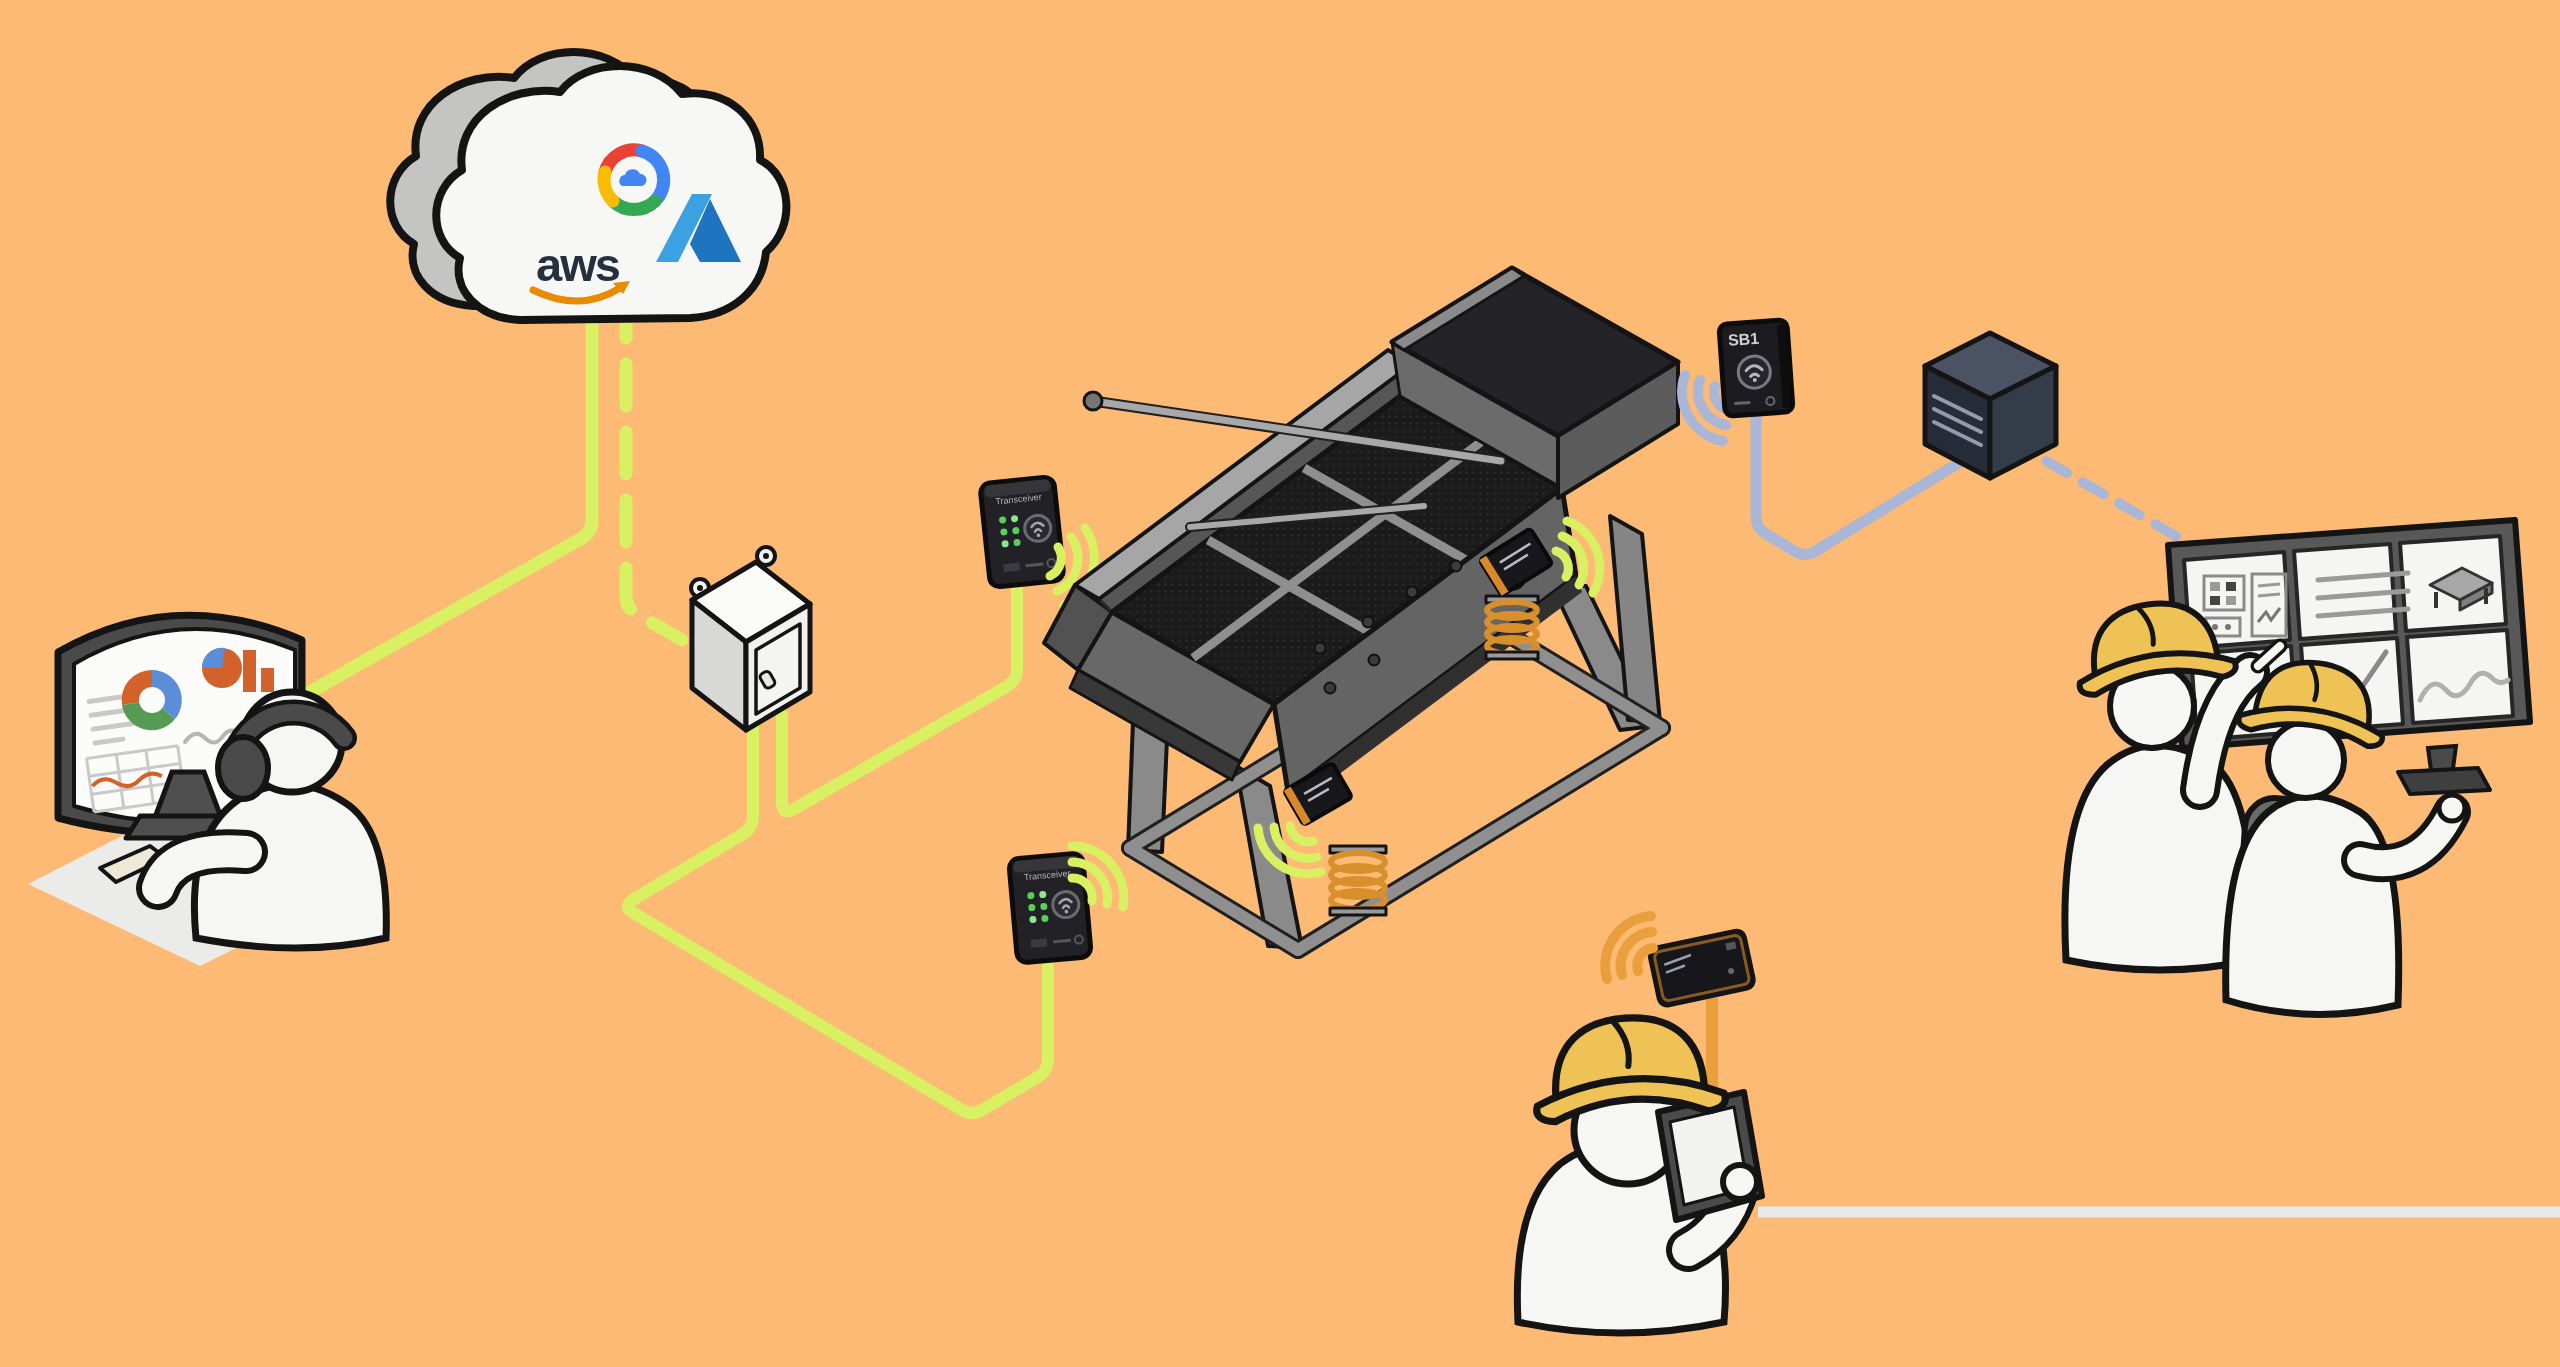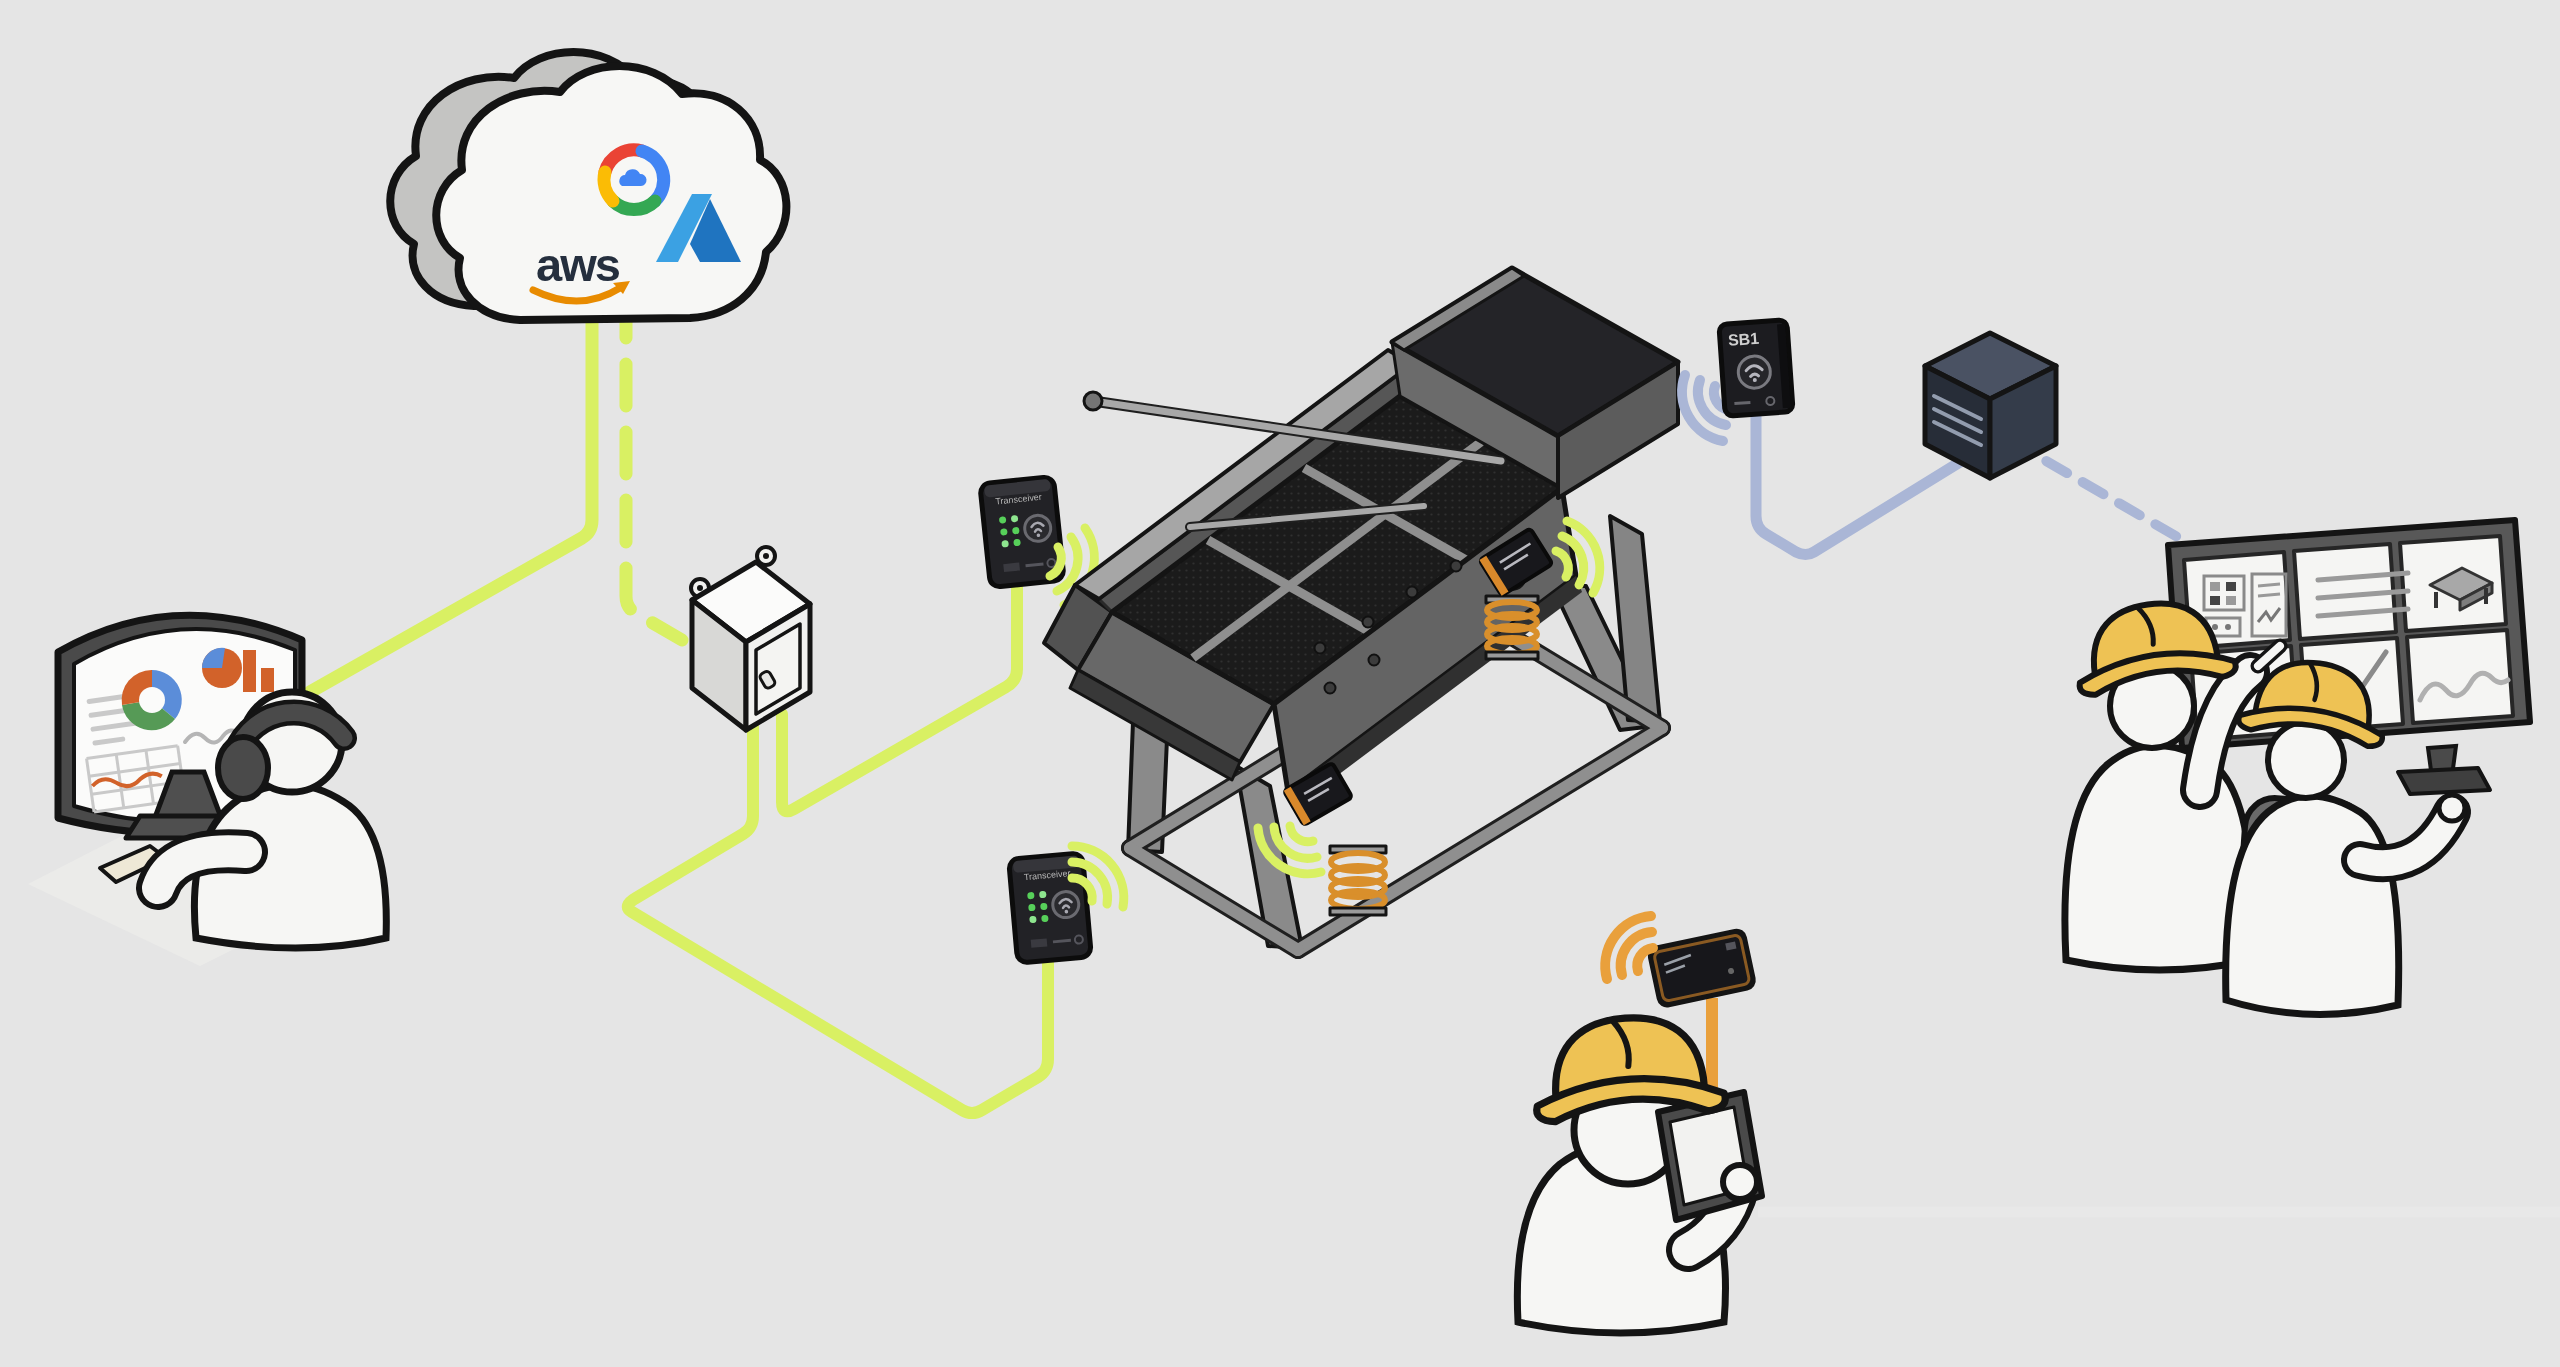--- a/index.html
+++ b/index.html
@@ -1,16 +1,16 @@
 <!DOCTYPE html>
 <html><head>
 <meta charset="utf-8">
 <style>
   html,body{margin:0;padding:0;background:#000;}
-  .stage{position:relative;width:2560px;height:1367px;background:#e5e5e5;overflow:hidden;}
+  .stage{position:relative;width:2560px;height:1367px;background:#fdba74;overflow:hidden;}
   svg{display:block;}
   text{font-family:"Liberation Sans",sans-serif;}
   .aws-text{font-weight:700;letter-spacing:-2px;}
   .sb1-text{font-weight:700;}
   .tiny-label{font-weight:400;}
 </style>
 </head>
 <body>
 
 <div class="stage">

